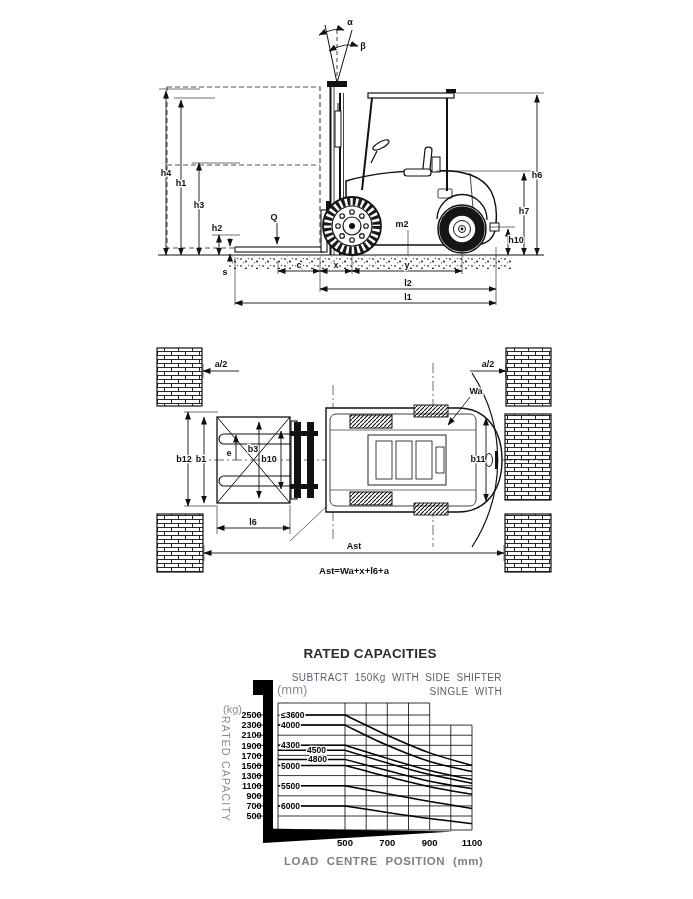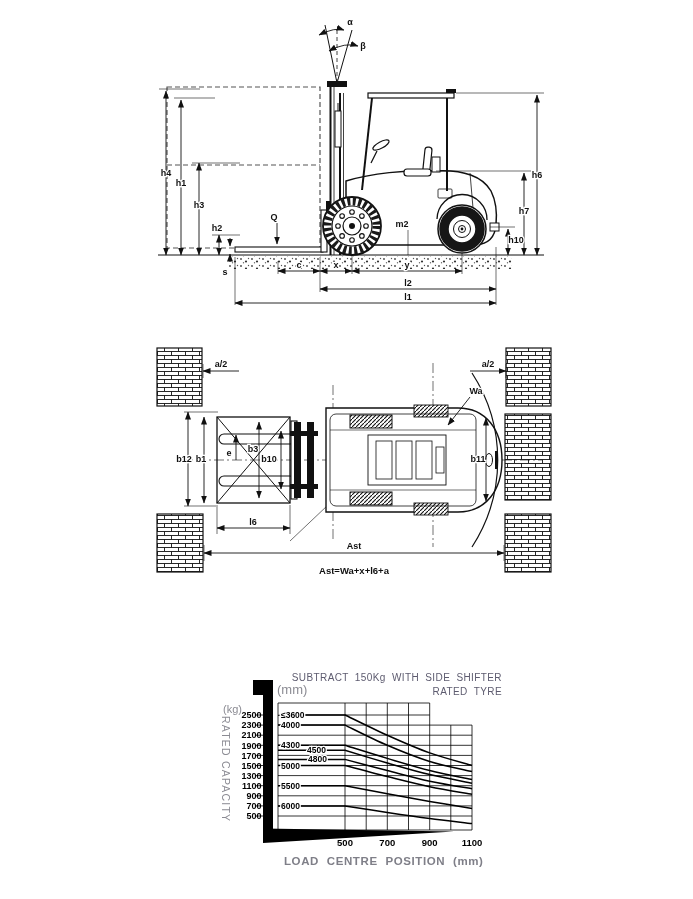--- a/index.html
+++ b/index.html
@@ -291,22 +291,23 @@
     <g>
       <line x1="64" y1="210" x2="64" y2="226" class="ext"></line>
       <line x1="364" y1="210" x2="364" y2="226" class="ext"></line>
       <line x1="64" y1="218" x2="364" y2="218" class="dln" marker-start="url(#ar2)" marker-end="url(#ar2)"></line>
       <text class="dim" x="214" y="214">Ast</text>
       <text class="dim" x="214" y="239" style="font-size:9.5px">Ast=Wa+x+l6+a</text>
     </g>
   </svg>
 
   <div class="abs" style="left:222px;top:645px;width:320px;height:240px">
+    <div class="abs" id="chart-title">RATED CAPACITIES</div>
     <div class="abs note" id="note1">SUBTRACT 150Kg WITH SIDE SHIFTER</div>
-    <div class="abs note" id="note2">RATED TYRE</div>
+    <div class="abs note" id="note2">SINGLE WITH</div>
     <div class="abs" id="mm-unit">(mm)</div>
     <div class="abs" id="kg-unit">(kg)</div>
     <div class="abs" id="y-axis-label">RATED CAPACITY</div>
     <div class="abs" id="x-axis-label">LOAD CENTRE POSITION (mm)</div>
 
     <svg class="abs" style="left:0;top:0" width="320" height="240" viewBox="0 0 320 240" id="capacity-plot">
       <path d="M31,35 L51,35 L51,188 L41,188 L41,50 L31,50 Z" fill="#000"></path>
       <g id="plot-gen">
           <line x1="56" y1="70.0" x2="207.7" y2="70.0" class="grid"></line>
           <line x1="33.5" y1="70.0" x2="41" y2="70.0" class="grid"></line>

